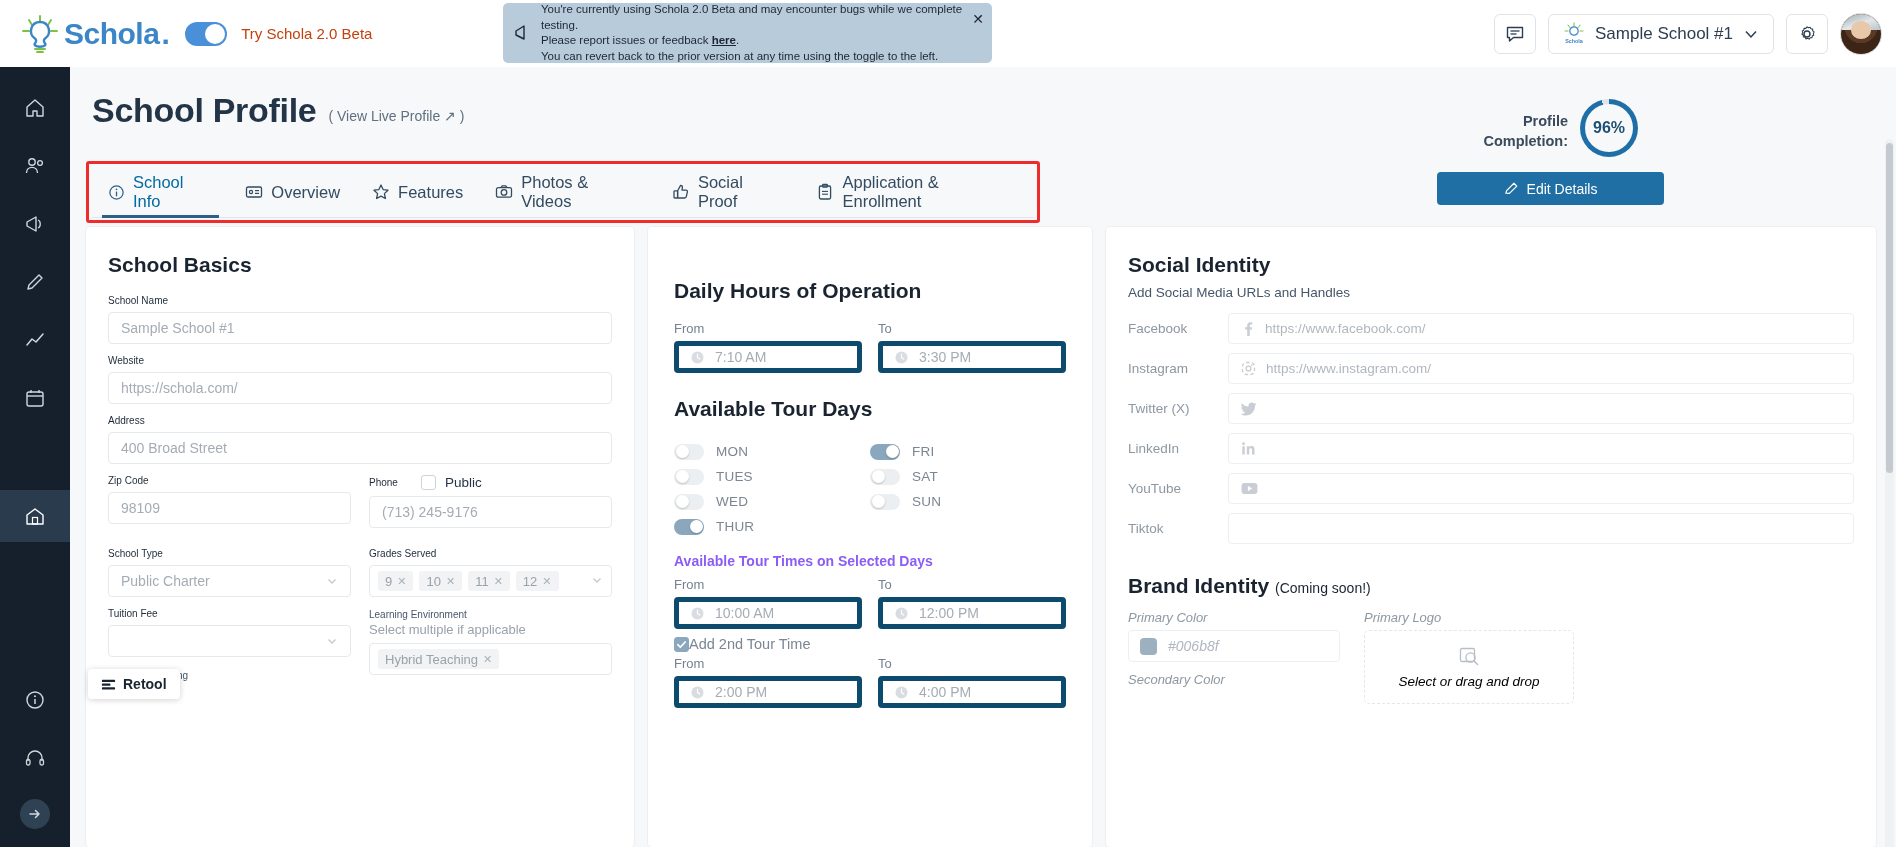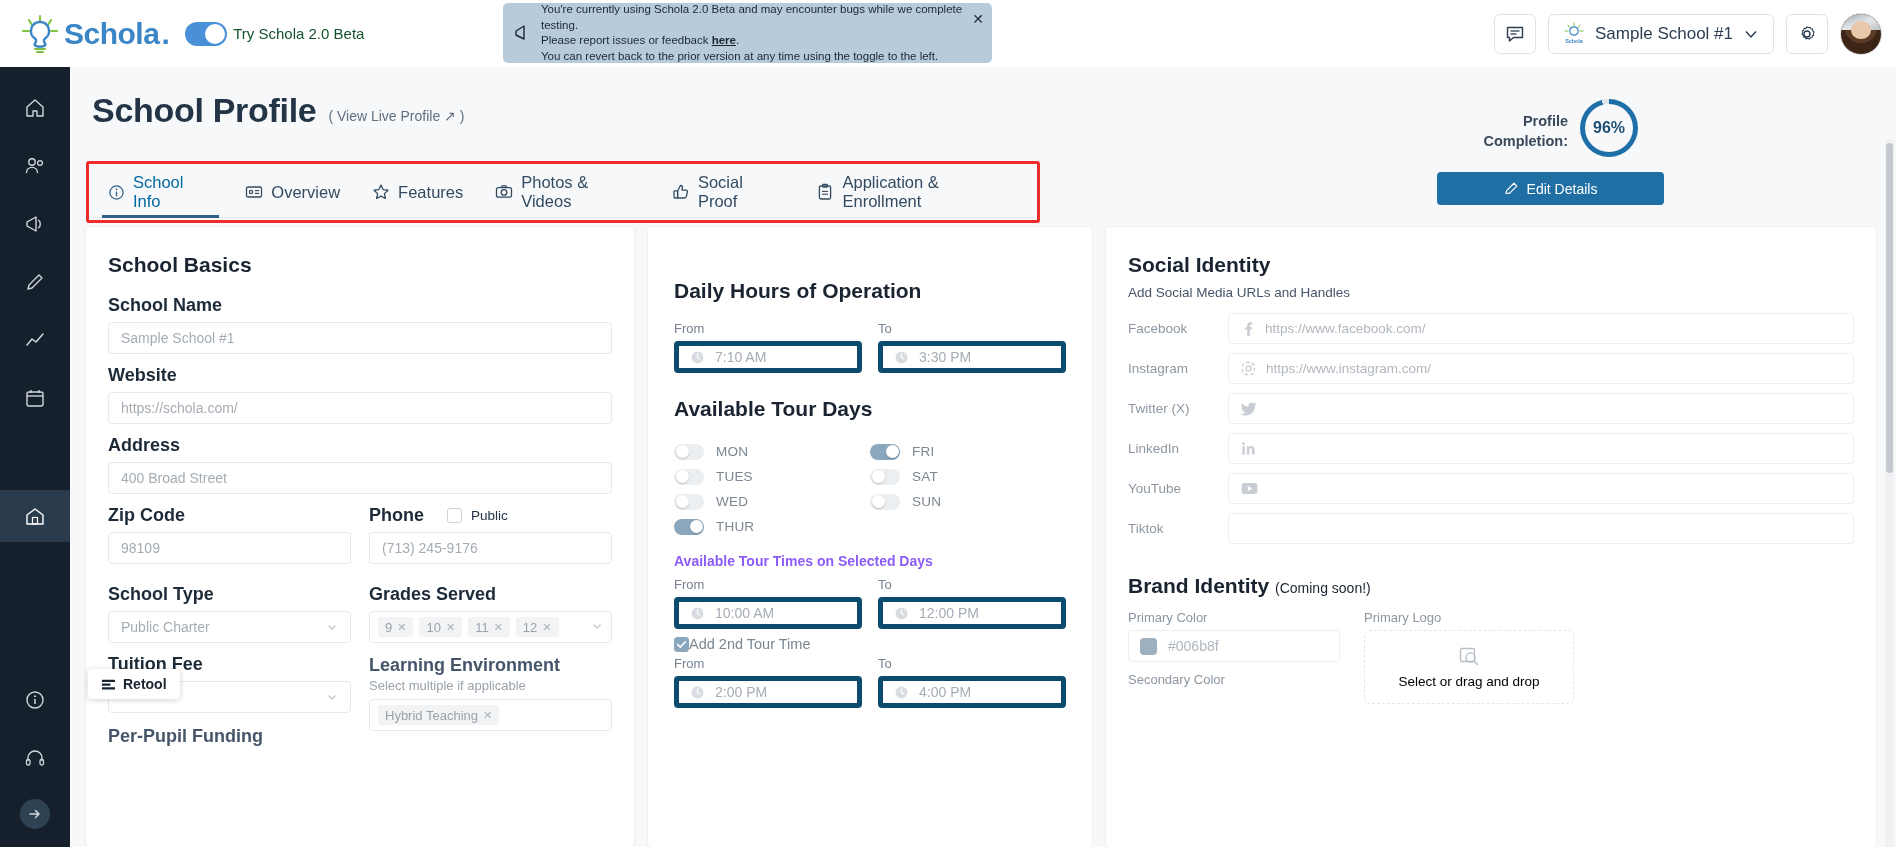--- a/index.html
+++ b/index.html
@@ -27,21 +27,21 @@
 
   .toggle {
     width: 42px; height: 24px; border-radius: 12px;
     background: #4a90d9; position: relative; margin-left: 16px; cursor: pointer;
   }
   .toggle .knob {
     position: absolute; top: 2px; right: 2px;
     width: 20px; height: 20px; border-radius: 50%; background: #fff;
   }
   .beta-label {
-    margin-left: 6px; font-size: 15px; color: #14532d;
+    margin-left: 14px; font-size: 15px; color: #c2410c;
   }
 
   
   .notice {
     position: absolute; left: 503px; top: 3px;
     width: 489px; height: 60px;
     background: #b8cbdb; border-radius: 5px;
     display: flex; align-items: center; padding: 6px 8px 6px 10px;
   }
   .notice .megaphone { width: 22px; flex: 0 0 22px; margin-right: 6px; }
@@ -190,21 +190,21 @@
   .col-c { width: 770px; }
 
   .sec-title {
     font-size: 21px; font-weight: 700; color: #1a2430; margin-bottom: 18px;
   }
   .sec-title .soon { font-size: 14px; font-weight: 400; color: #1a2430; }
   .sec-sub { font-size: 13.5px; color: #46566a; margin: -12px 0 14px 0; }
 
   .field { margin-bottom: 11px; }
   .flabel {
-    font-size: 18px; font-weight: 700; color: #1d2a38; margin-bottom: 6px;
+    font-size: 10px; font-weight: 400; color: #1d2a38; margin-bottom: 6px;
     display: block;
   }
   .finput {
     width: 100%; height: 32px; border: 1px solid #e6e9ec; border-radius: 4px;
     background: #fff; font-size: 14px; color: #a5acb4; padding: 0 12px;
     display: flex; align-items: center; font-family: "Liberation Sans", sans-serif;
   }
   .frow { display: flex; gap: 18px; }
   .frow > div { flex: 1; }
 
@@ -260,21 +260,21 @@
   .add2 .t2 { font-size: 14.5px; color: #7b8692; }
 
   
   .social-row { display: flex; align-items: center; margin-bottom: 9px; }
   .social-label { width: 100px; font-size: 13.5px; color: #8d97a1; }
   .social-input {
     flex: 1; height: 31px; border: 1px solid #eceff1; border-radius: 4px;
     display: flex; align-items: center; gap: 10px; padding: 0 12px;
     font-size: 13.5px; color: #b0b7bf;
   }
-  .brand-grid { display: flex; gap: 24px; margin-top: 4px; }
+  .brand-grid { display: flex; gap: 24px; margin-top: 4px; font-style: italic; }
   .brand-left { width: 212px; }
   .brand-right { width: 210px; }
   .color-field {
     height: 32px; border: 1px solid #eceff1; border-radius: 4px;
     display: flex; align-items: center; gap: 11px; padding: 0 11px;
     font-size: 14px; color: #b0b7bf;
   }
   .swatch { width: 17px; height: 17px; border-radius: 4px; background: #9db0c0; }
   .dropzone {
     height: 74px; border: 1px dashed #e3e7eb; border-radius: 5px;

